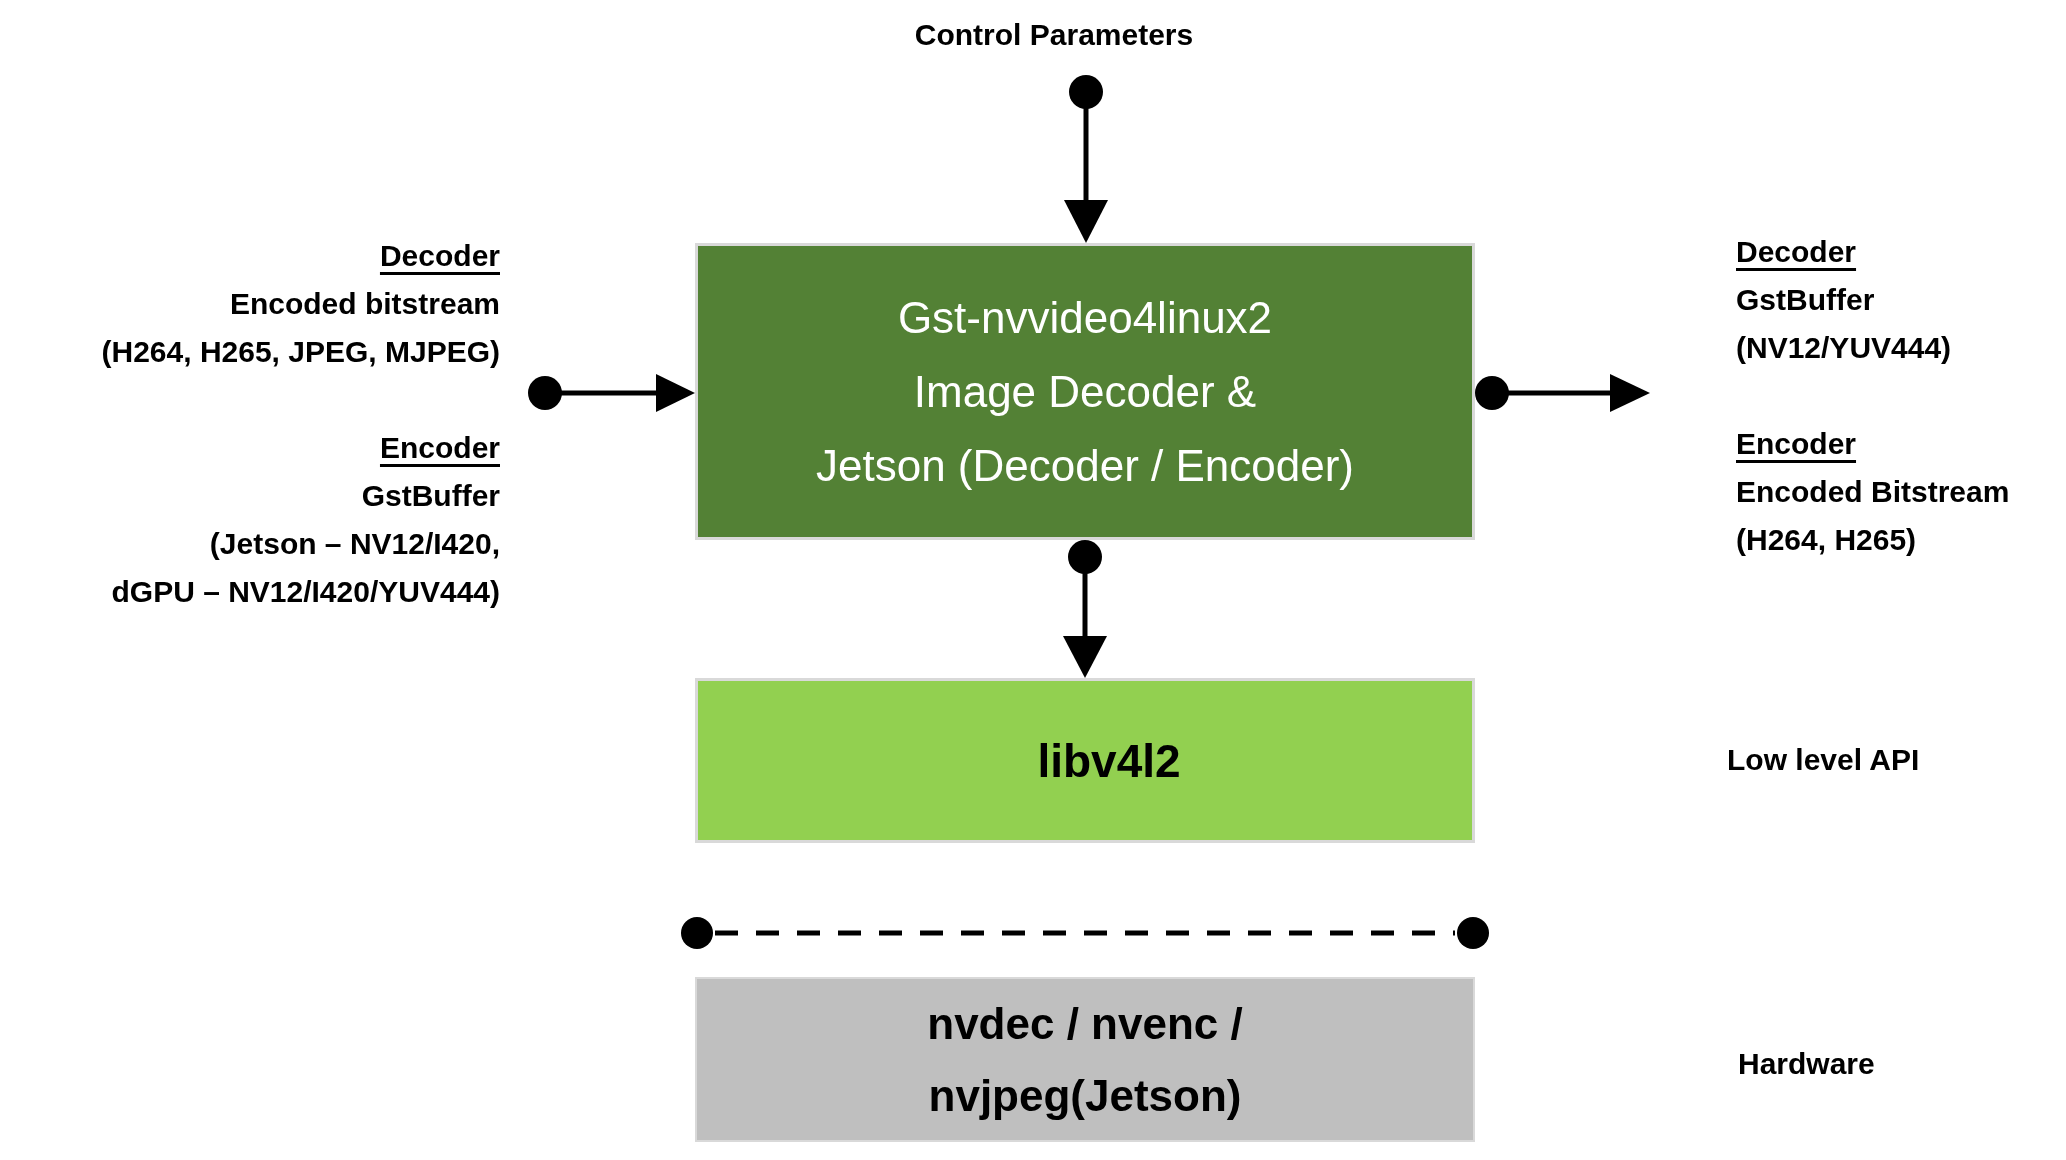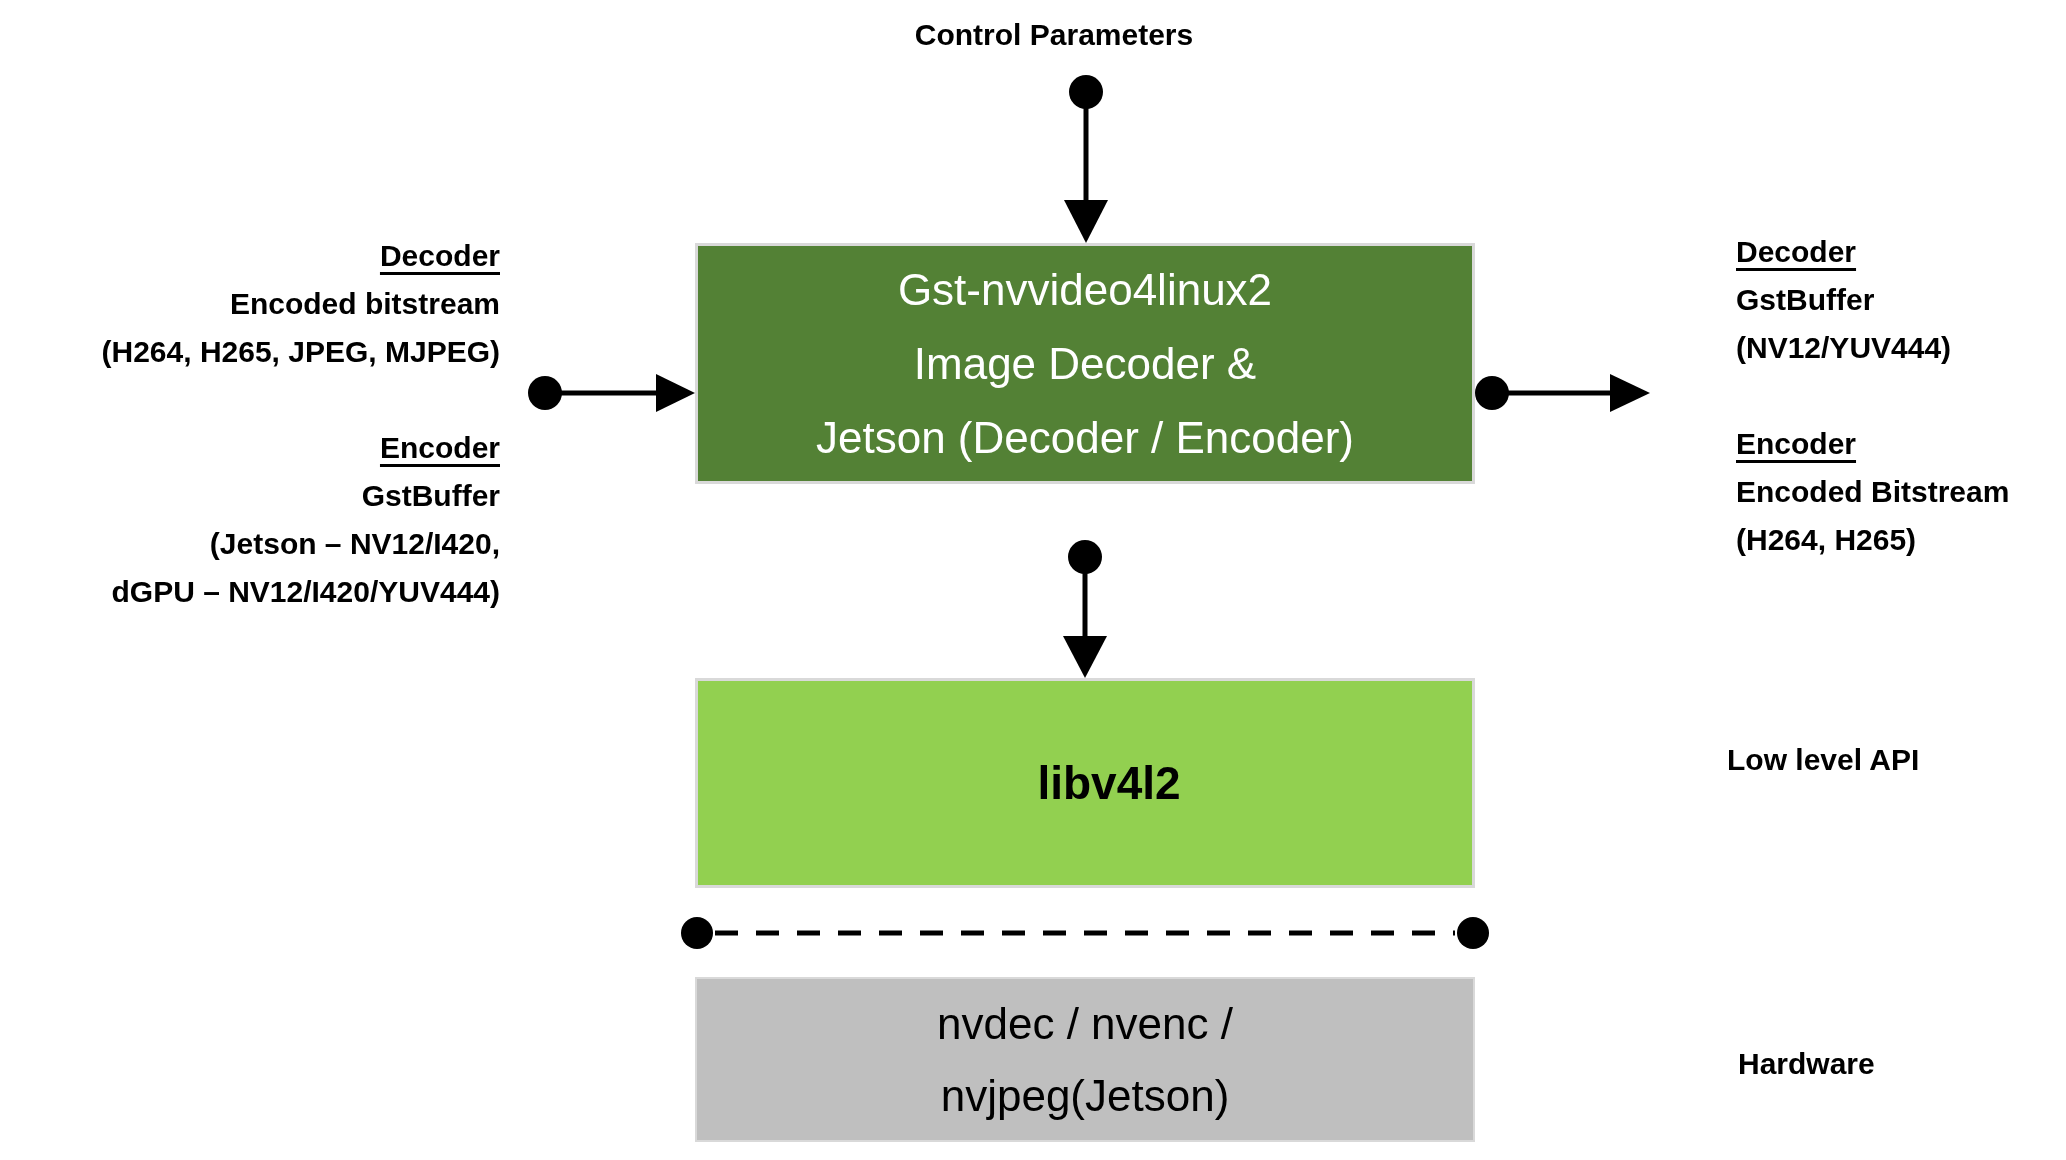--- a/index.html
+++ b/index.html
@@ -28,36 +28,36 @@
     text-align:center;font-size:30px;font-weight:700;line-height:48px;
   }
 
   .box{
     position:absolute;left:695px;width:780px;
     box-sizing:border-box;
     display:flex;flex-direction:column;align-items:center;justify-content:center;
     text-align:center;
   }
   .box.main{
-    top:243px;height:241px;
+    top:243px;height:297px;
     background:var(--dark-green);
     border:3px solid var(--box-border);
     color:#ffffff;font-size:44px;font-weight:400;line-height:74px;
   }
   .box.lib{
-    top:678px;height:210px;
+    top:678px;height:165px;
     background:var(--light-green);
     border:3px solid var(--box-border);
     color:var(--ink);font-size:46px;font-weight:700;padding-left:48px;
   }
   .box.hw{
     top:977px;height:165px;
     background:var(--gray);
     border:2px solid var(--box-border);
-    color:var(--ink);font-size:44px;font-weight:400;line-height:72px;
+    color:var(--ink);font-size:44px;font-weight:700;line-height:72px;
   }
 
   .sideblock{
     position:absolute;
     font-size:30px;font-weight:700;line-height:48px;
   }
   .sideblock .spacer{height:48px;}
   .sideblock .h{
     text-decoration:underline;
     text-decoration-thickness:2.5px;

